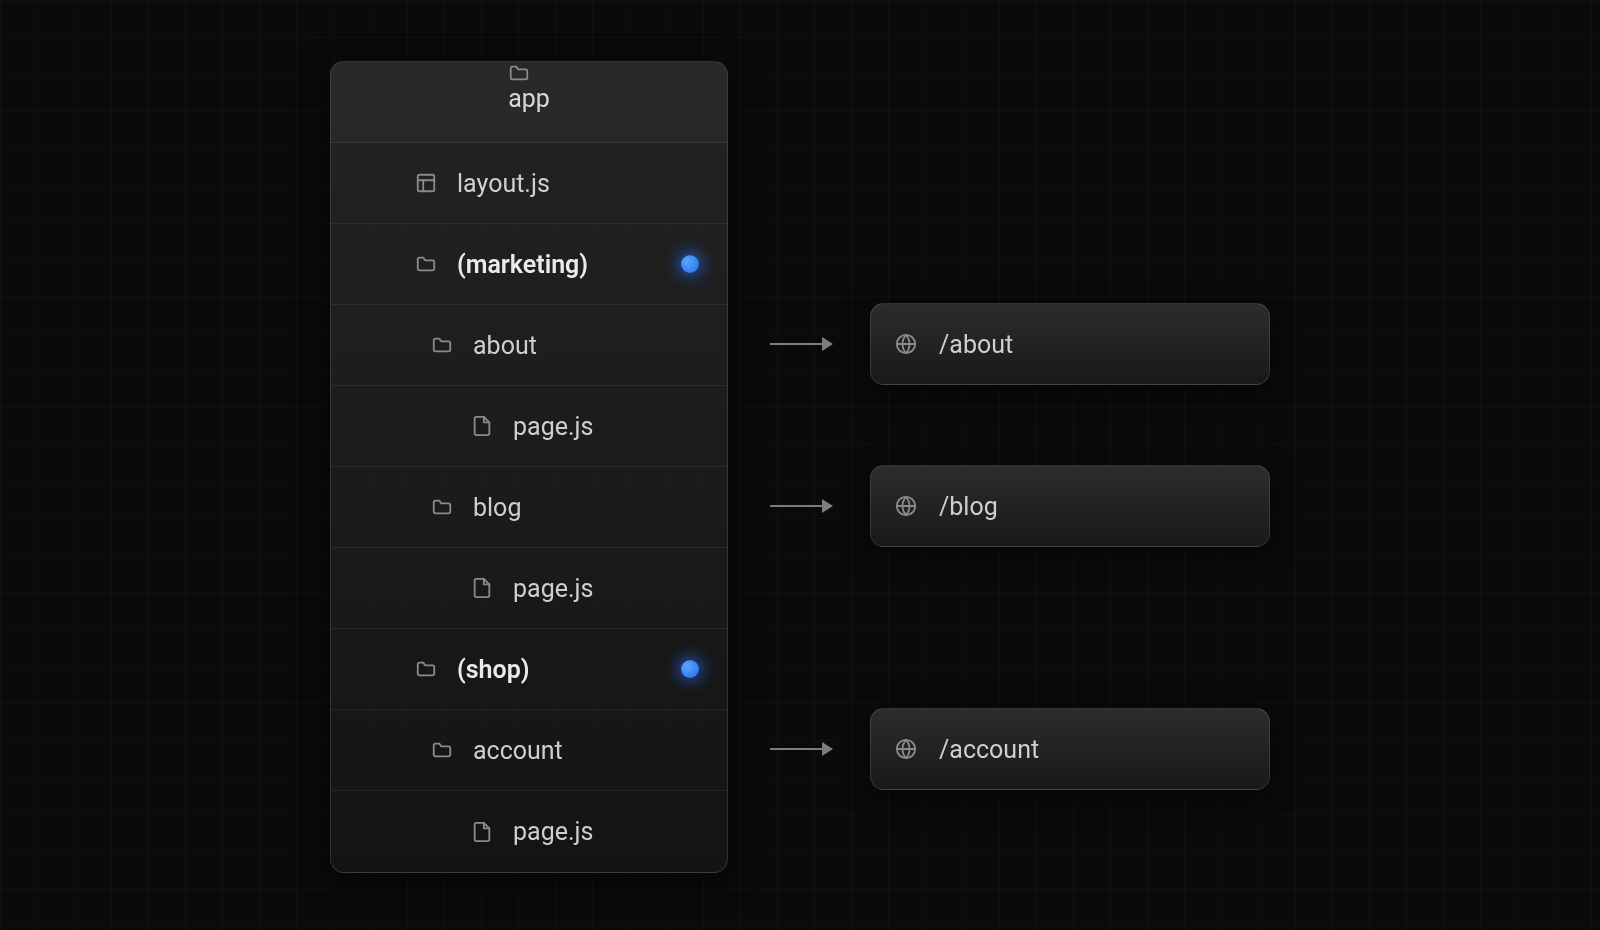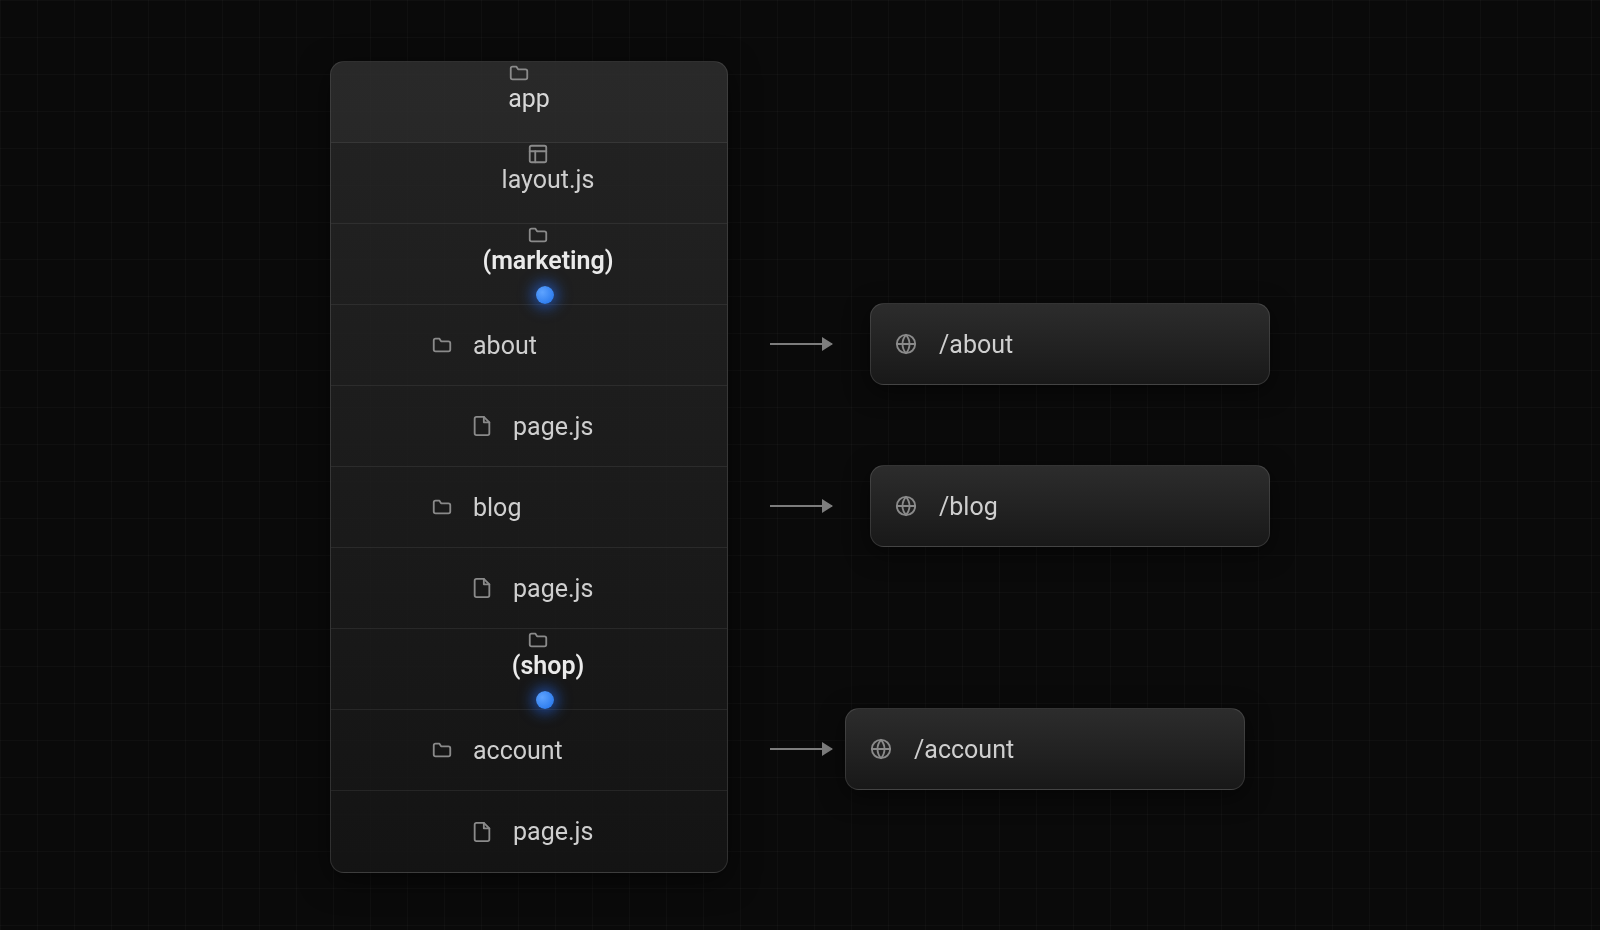--- a/index.html
+++ b/index.html
@@ -62,21 +62,21 @@
     align-items: center;
     justify-content: center;
     color: #8a8a8a;
     margin-right: 20px;
   }
   .tree-row .label {
     flex: 1;
     white-space: nowrap;
   }
   .tree-row.bold .label { font-weight: 600; color: #eaeaea; }
-  .indent-1 { padding-left: 60px; flex-direction: column; }
+  .indent-1 { padding-left: 84px; }
   .indent-2 { padding-left: 100px; }
   .dot {
     width: 18px;
     height: 18px;
     border-radius: 50%;
     background: radial-gradient(circle at 35% 35%, #5ea3ff, #1d6fe8);
     box-shadow: 0 0 14px 4px rgba(37,112,255,0.55);
     flex-shrink: 0;
     margin-right: 6px;
   }
@@ -246,21 +246,21 @@
     <span class="icon">
       <svg viewBox="0 0 24 24" fill="none" stroke="currentColor" stroke-width="2" stroke-linecap="round" stroke-linejoin="round">
           <circle cx="12" cy="12" r="10"></circle>
           <line x1="2" y1="12" x2="22" y2="12"></line>
           <path d="M12 2a15 15 0 0 1 0 20a15 15 0 0 1 0-20z"></path>
         </svg>
     </span>
     <span>/blog</span>
   </div>
 
-  <div class="url-chip" style="left:845px; top:708px">
+  <div class="url-chip" style="left:870px; top:708px">
     <span class="icon">
       <svg viewBox="0 0 24 24" fill="none" stroke="currentColor" stroke-width="2" stroke-linecap="round" stroke-linejoin="round">
           <circle cx="12" cy="12" r="10"></circle>
           <line x1="2" y1="12" x2="22" y2="12"></line>
           <path d="M12 2a15 15 0 0 1 0 20a15 15 0 0 1 0-20z"></path>
         </svg>
     </span>
     <span>/account</span>
   </div>
 

